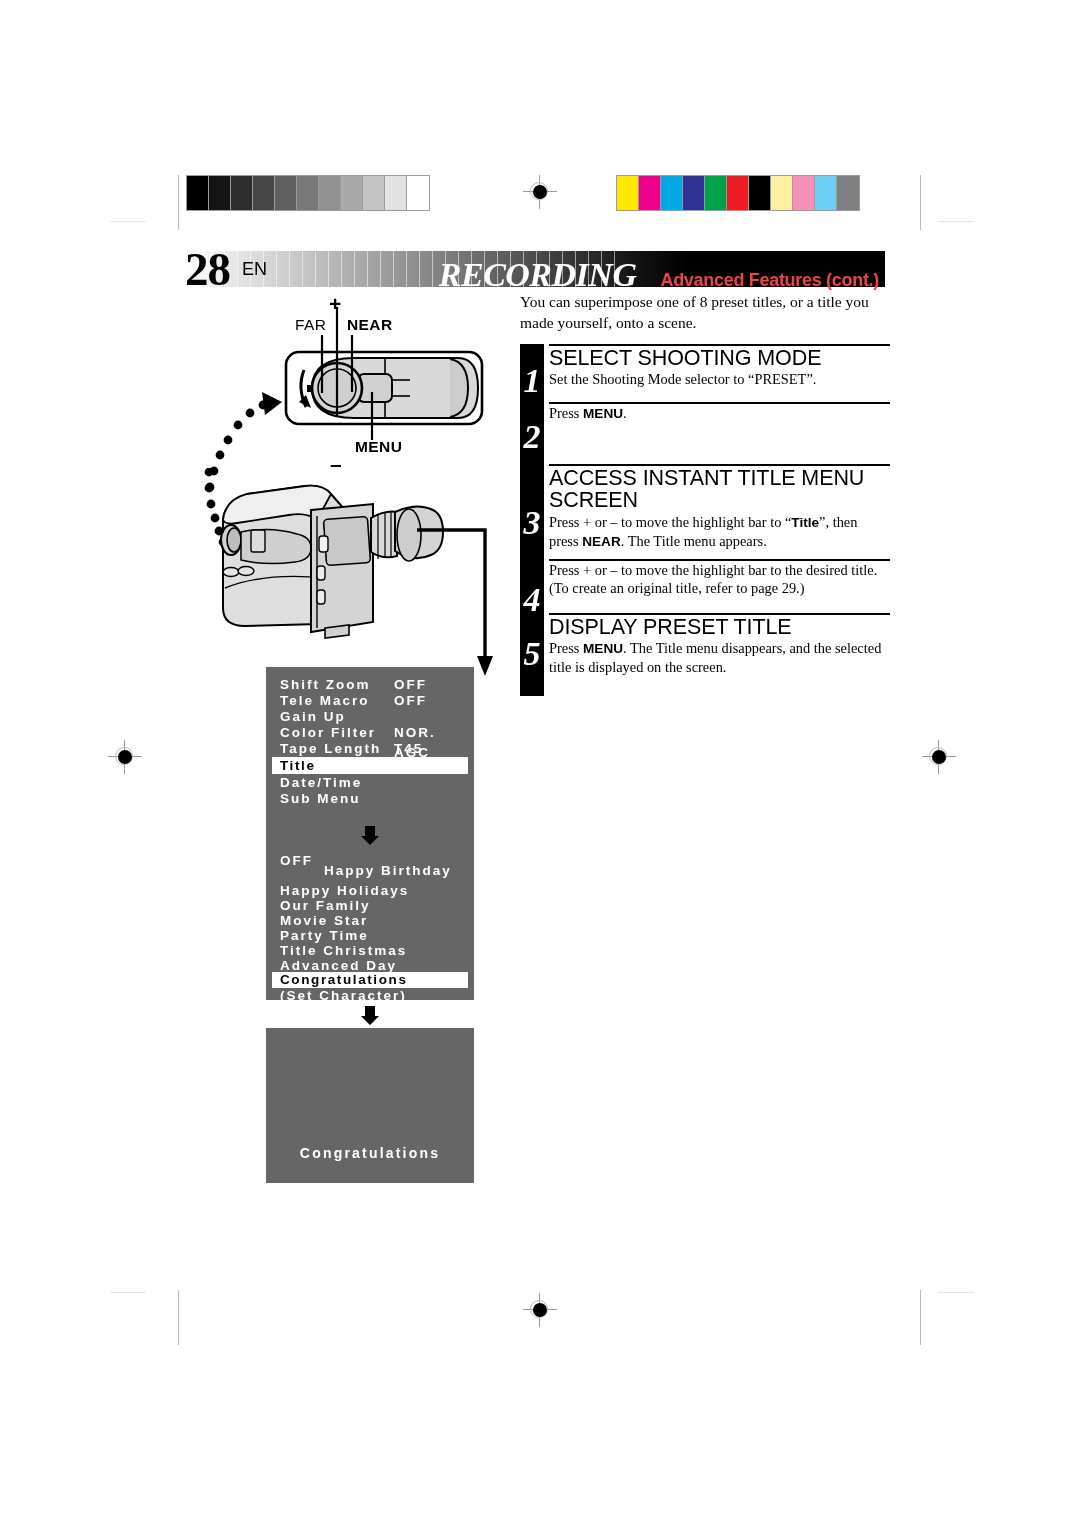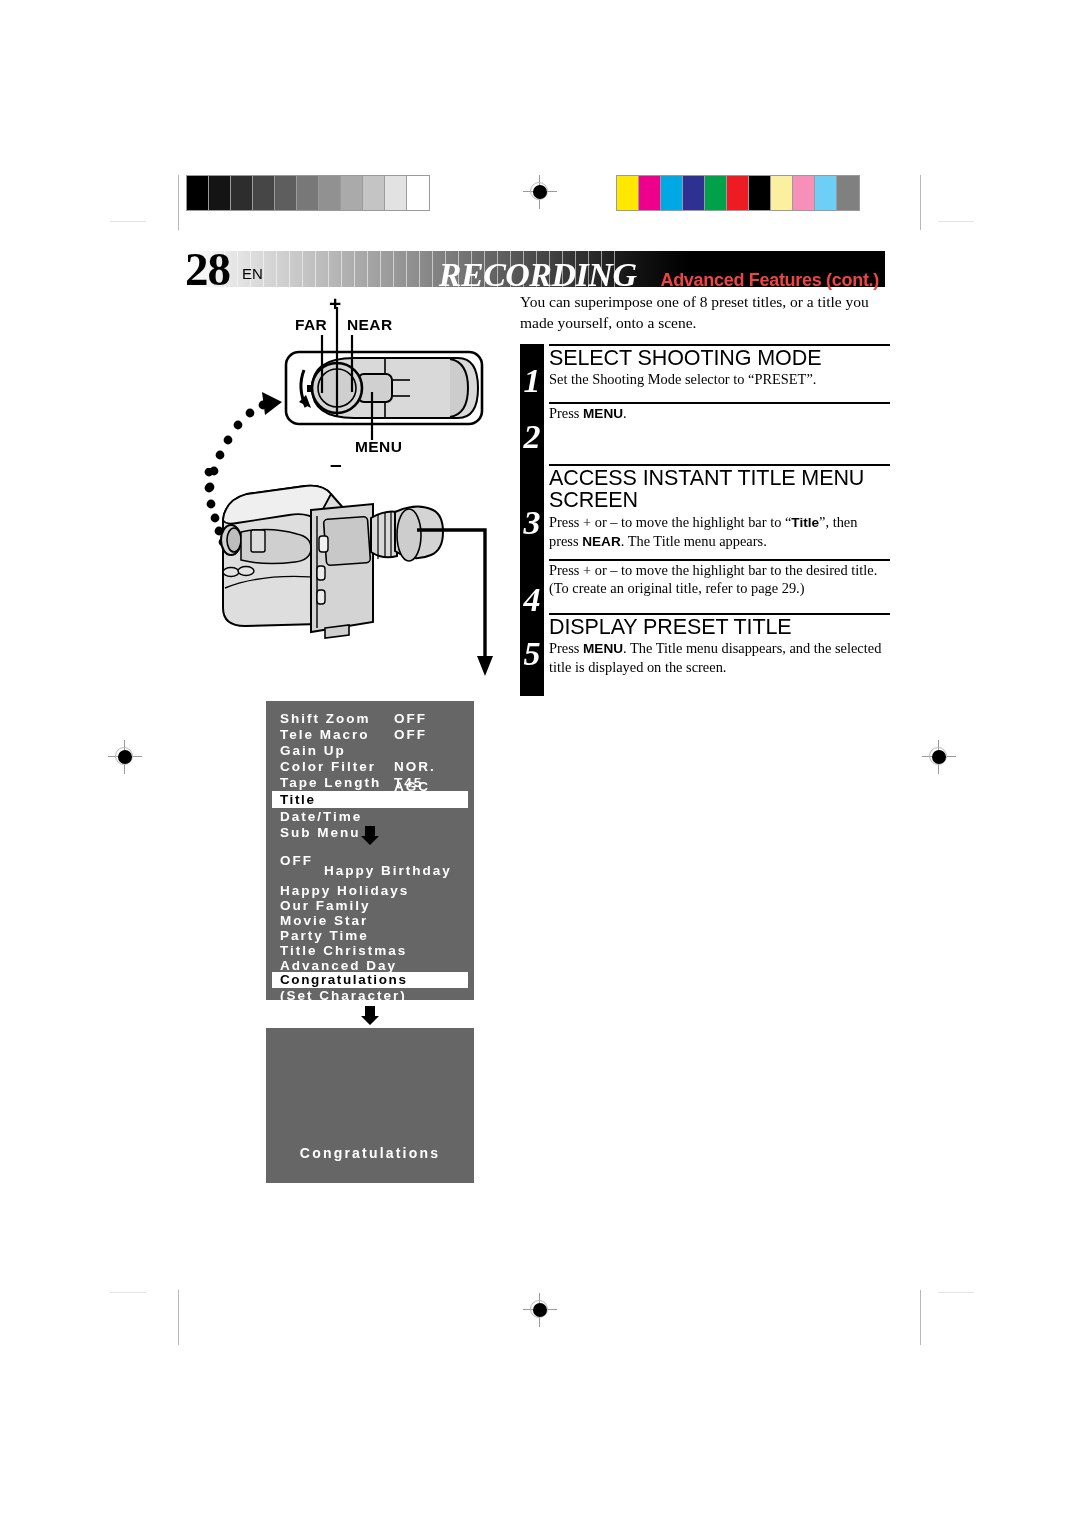--- a/index.html
+++ b/index.html
@@ -33,21 +33,21 @@
   
   #header{position:absolute;left:185px;top:251px;width:700px;height:36px;}
   #header .grad{position:absolute;left:0;top:0;width:700px;height:36px;
      background:linear-gradient(to right,#ffffff 0%,#e9e9e9 6%,#cfcfcf 14%,#adadad 24%,#8a8a8a 34%,#646464 44%,#3a3a3a 54%,#141414 64%,#000000 72%,#000000 100%);}
   #header .grad::after{
      content:"";position:absolute;left:0;top:0;width:430px;height:36px;
      background:repeating-linear-gradient(to right, rgba(255,255,255,.55) 0px, rgba(255,255,255,.55) 1px, rgba(0,0,0,0) 1px, rgba(0,0,0,0) 13px);
   }
   #pageno{position:absolute;left:0px;top:-9px;color:#000;font-family:"Liberation Serif",serif;
       font-size:47px;font-weight:700;letter-spacing:-1px;}
-  #pageen{position:absolute;left:57px;top:14px;color:#000;font-size:15px;font-weight:400;letter-spacing:0px;}
+  #pageen{position:absolute;left:57px;top:8px;color:#000;font-size:18px;font-weight:400;letter-spacing:0px;}
   #hdr-right{position:absolute;right:6px;top:5px;white-space:nowrap;}
   #hdr-rec{color:#fff;font-family:"Liberation Serif",serif;font-style:italic;font-weight:700;font-size:34px;letter-spacing:-.5px;}
   #hdr-sub{color:#ef4444;font-size:18px;font-weight:700;letter-spacing:-.3px;margin-left:24px;}
 
   
   #instr{position:absolute;left:520px;top:292px;width:370px;}
   .sec-title{font-size:24px;font-weight:700;letter-spacing:-.6px;color:#000;margin:0 0 7px 0;}
   .sec-intro{font-family:"Liberation Serif",serif;font-size:15.5px;line-height:1.35;color:#000;margin:0 0 10px 0;width:368px;}
 
   .steps{position:relative;margin-top:4px;}
@@ -181,21 +181,21 @@
     <circle cx="50" cy="121" r="4.4" fill="#000"></circle>
     <circle cx="38" cy="133" r="4.4" fill="#000"></circle>
     <circle cx="28" cy="148" r="4.4" fill="#000"></circle>
     <circle cx="20" cy="163" r="4.4" fill="#000"></circle>
     <circle cx="14" cy="179" r="4.4" fill="#000"></circle>
     <circle cx="10" cy="195" r="4.4" fill="#000"></circle>
     <path d="M62 100 l20 10 l-17 13 z" fill="#000"></path>
   </svg>
   <div style="position:absolute;left:129px;top:0px;font-size:21px;font-weight:700;color:#000;">+</div>
   <div style="position:absolute;left:130px;top:160px;font-size:21px;font-weight:700;color:#000;">–</div>
-  <div style="position:absolute;left:95px;top:24px;font-size:15.5px;font-weight:700;color:#000;letter-spacing:.4px;">FAR</div>
+  <div style="position:absolute;left:95px;top:24px;font-size:15.5px;font-weight:400;color:#000;letter-spacing:.4px;">FAR</div>
   <div style="position:absolute;left:147px;top:24px;font-size:15.5px;font-weight:700;color:#000;letter-spacing:.4px;">NEAR</div>
   <div style="position:absolute;left:155px;top:146px;font-size:15.5px;font-weight:700;color:#000;letter-spacing:.4px;">MENU</div>
 </div>
 
 <div id="cam">
   <svg width="300" height="225" viewBox="0 0 300 225">
 
     <circle cx="14" cy="4" r="4.4" fill="#000"></circle>
     <circle cx="14" cy="20" r="4.4" fill="#000"></circle>
     <circle cx="16" cy="36" r="4.4" fill="#000"></circle>
@@ -229,21 +229,21 @@
     <path d="M183 47 l0 44 M190 45 l0 45 M196 44 l0 45" stroke="#000" stroke-width="1.2" fill="none"></path>
 
     <path d="M200 44 q22 -10 38 -2 q10 5 10 22 q0 18 -12 23 q-18 8 -36 -4 z" fill="#d4d4d4" stroke="#000" stroke-width="2"></path>
     <ellipse cx="214" cy="67" rx="12" ry="26" fill="#cdcdcd" stroke="#000" stroke-width="1.6"></ellipse>
 
     <path d="M222 62 l68 0 l0 130" fill="none" stroke="#000" stroke-width="3.4"></path>
     <path d="M282 188 l8 20 l8 -20 z" fill="#000"></path>
   </svg>
 </div>
 
-<div class="osd" style="left:266px;top:701px;width:208px;height:182px;text-decoration:underline;">
+<div class="osd" style="left:266px;top:667px;width:208px;height:182px;text-decoration:underline;">
   <div class="row" style="top:10px;">Shift Zoom</div>
   <div class="val" style="top:10px;">OFF</div>
   <div class="row" style="top:26px;">Tele Macro</div>
   <div class="val" style="top:26px;">OFF</div>
   <div class="row" style="top:42px;">Gain Up</div>
   <div class="val" style="top:42px;margin-top:36px;">AGC</div>
   <div class="row" style="top:58px;">Color Filter</div>
   <div class="val" style="top:58px;">NOR.</div>
   <div class="row" style="top:74px;">Tape Length</div>
   <div class="val" style="top:74px;">T45</div>

